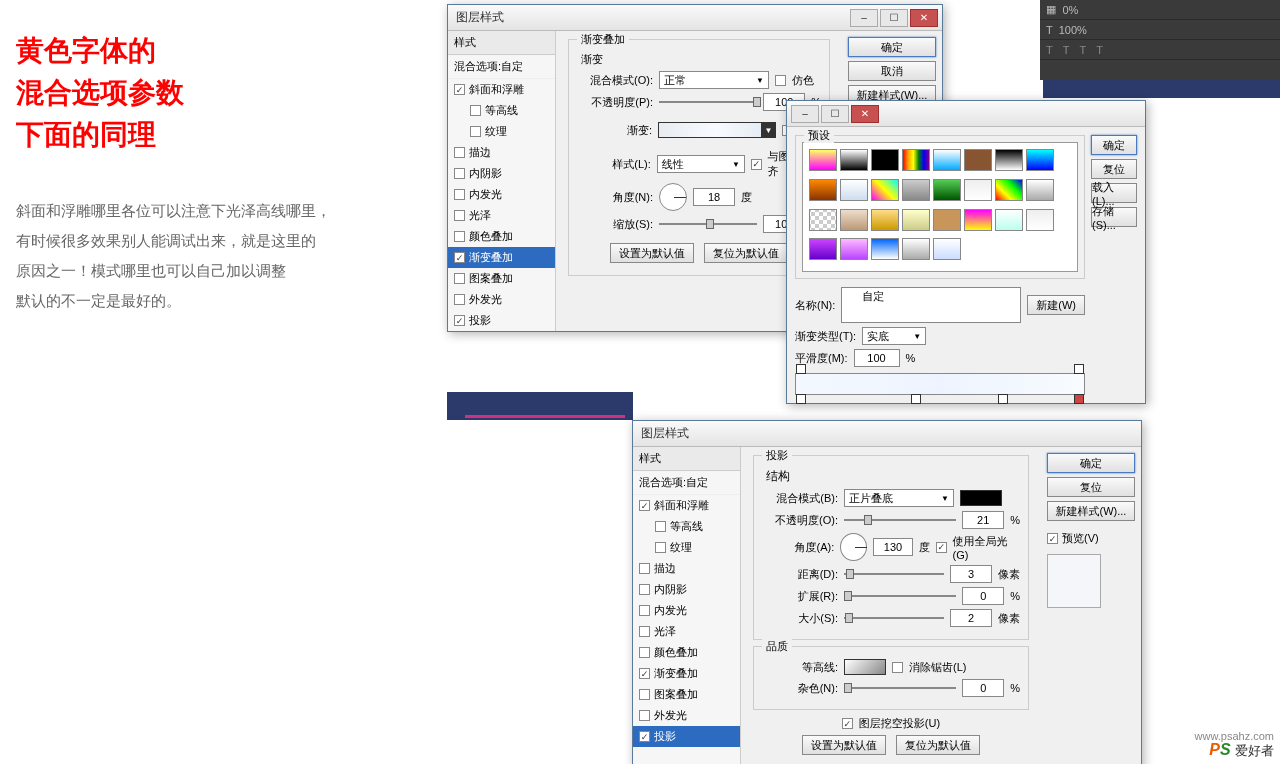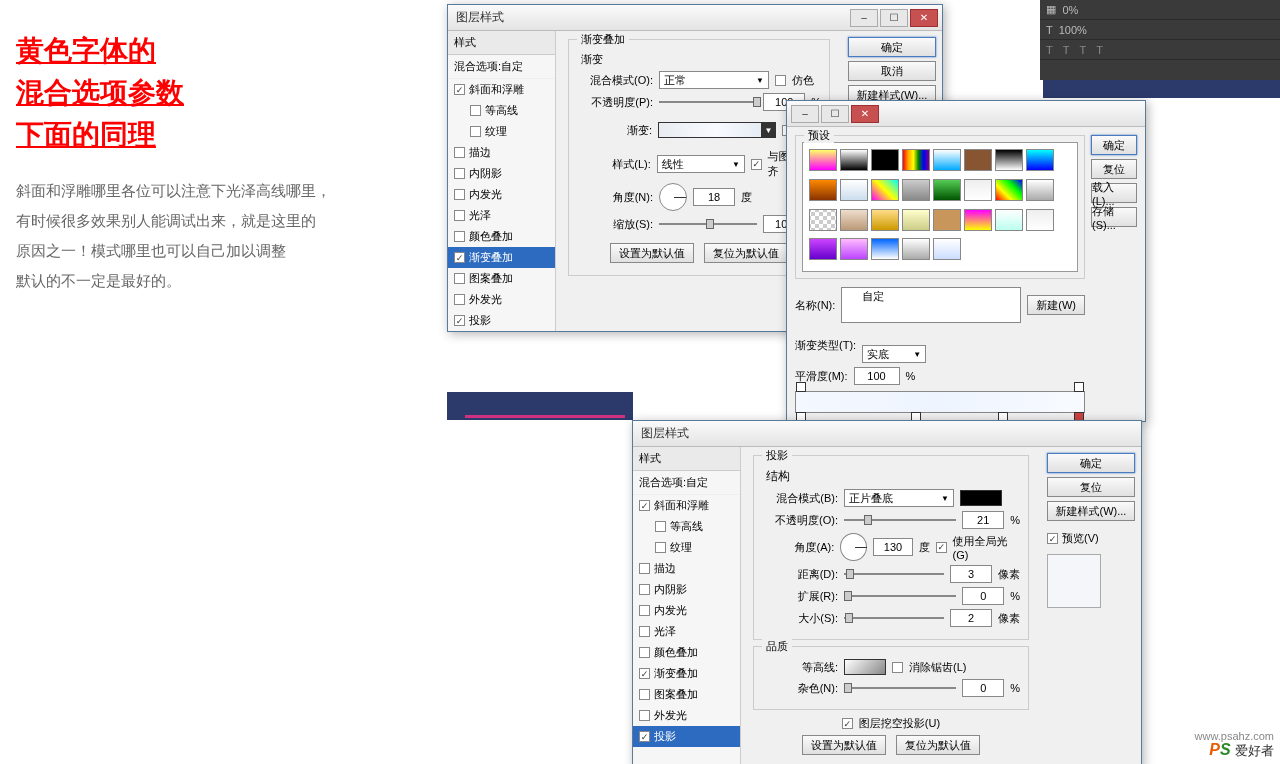--- a/index.html
+++ b/index.html
@@ -1,20 +1,20 @@
 <!DOCTYPE html>
 <html><head>
 <meta charset="utf-8">
 <style>
 * { box-sizing: border-box; font-family: "Microsoft YaHei", "SimSun", sans-serif; }
 body { margin: 0; width: 1280px; height: 764px; background: #fff; position: relative; overflow: hidden; }
 
 
 .left-panel { position: absolute; left: 16px; top: 30px; width: 420px; }
-.red-headline { color: #ff0000; font-size: 28px; font-weight: bold; line-height: 1.5; margin-bottom: 20px; text-decoration: underline; }
+.red-headline { color: #ff0000; font-size: 28px; font-weight: bold; line-height: 1.5; margin-bottom: 40px; }
 .gray-desc { color: #666; font-size: 15px; line-height: 2; }
 
 
 .win { position: absolute; background: #f0f0f0; border: 1px solid #5a7a9a; box-shadow: 2px 2px 10px rgba(0,0,0,0.3); }
 .titlebar { height: 26px; background: linear-gradient(#fafafa, #e4e4e4); border-bottom: 1px solid #bbb; display: flex; align-items: center; padding: 0 4px; font-size: 12px; color: #333; }
 .titlebar .wtitle { flex: 1; padding-left: 4px; }
 .winbtns { display: flex; gap: 2px; }
 .winbtn { width: 28px; height: 18px; background: #e8e8e8; border: 1px solid #aaa; font-size: 10px; display:flex; align-items:center; justify-content:center; }
 .winbtn.close { background: #c75050; color: #fff; border-color: #a03030; }
 
@@ -286,21 +286,21 @@
             <div class="preset" style="background: linear-gradient(rgb(255, 255, 255), rgb(204, 221, 255));"></div>
           </div>
       </div>
       <div class="frow" style="margin-top:8px;">
         <span>名称(N):</span>
         <div class="nameinput">自定</div>
         <div class="btn" style="min-width:56px;">新建(W)</div>
       </div>
       <div class="frow">
         <span>渐变类型(T):</span>
-        <div class="dd" style="min-width:64px;margin-top:18px;">
+        <div class="dd" style="min-width:64px;">
             <span>实底</span>
             <span class="arr">▼</span>
           </div>
       </div>
       <div class="frow">
         <span>平滑度(M):</span>
         <div class="numbox" style="width:46px;">100</div>
         <span>%</span>
       </div>
       <div class="gradbar">

